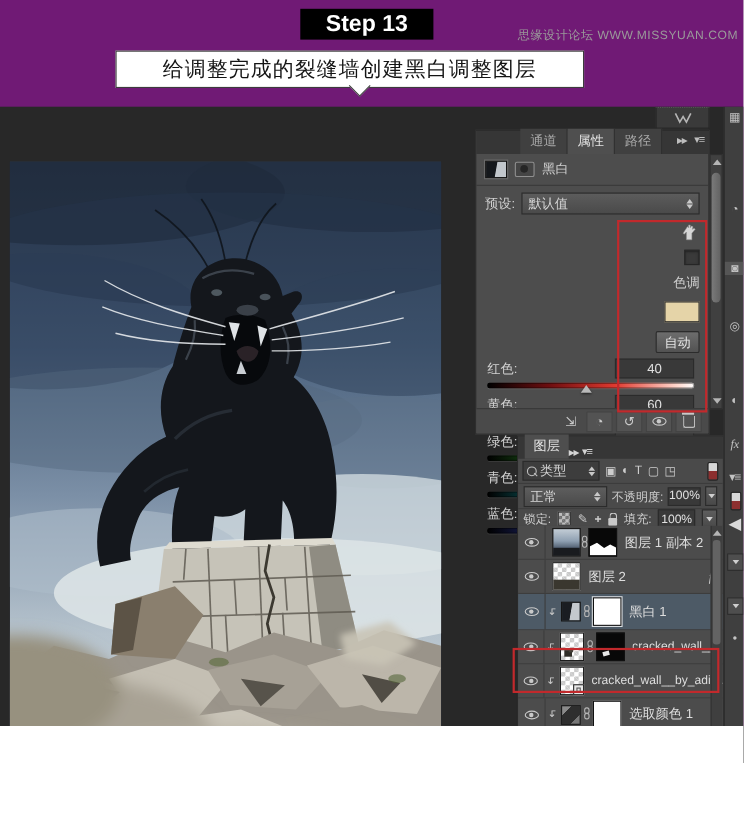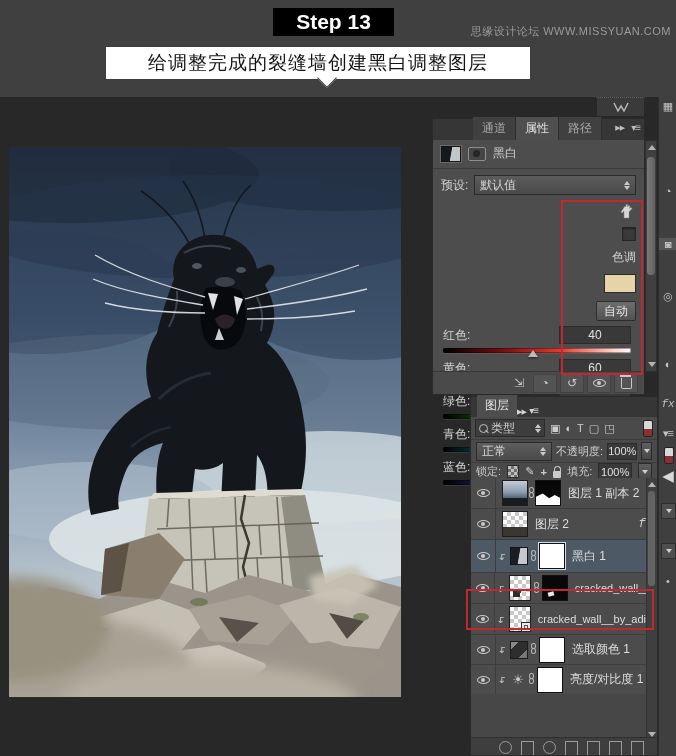--- a/index.html
+++ b/index.html
@@ -1,16 +1,16 @@
 <!DOCTYPE html>
 <html><head>
 <meta charset="utf-8">
 <style>
   html,body{margin:0;padding:0;background:#ffffff;}
-  #app{position:relative;width:676px;height:756px;background:#404040;overflow:hidden;
+  #app{position:relative;width:676px;height:660px;background:#701a75;overflow:hidden;
        font-family:"Liberation Sans","DejaVu Sans",sans-serif;}
   .abs{position:absolute;}
 
   
   .step-banner{left:273px;top:8px;width:121px;height:28px;background:#000;color:#fff;
     display:flex;align-items:center;justify-content:center;font-size:21px;font-weight:bold;}
   .watermark{right:5px;top:24px;color:#9a9a9a;font-size:11px;letter-spacing:.5px;}
   .callout{left:105px;top:46px;width:424px;height:32px;border:1px solid #3c3c3c;background:#fff;
     display:flex;align-items:center;justify-content:center;font-size:19px;color:#141414;letter-spacing:1px;}
   .callout-arrow{left:320px;top:71px;width:13px;height:13px;background:#fff;
@@ -124,21 +124,21 @@
   .lrow.sel{background:#4d5a66;}
   .eyecol{width:24px;display:flex;justify-content:center;align-items:center;align-self:stretch;border-right:1px solid #3d3d3d;}
   .cliparr{width:12px;text-align:center;color:#c9c9c9;font-size:10px;display:inline-block;transform:scaleX(-1);margin:0 1px;}
   .thumb{width:26px;height:26px;border:1px solid #1d1d1d;box-sizing:border-box;position:relative;flex:none;}
   .thumb.small{width:22px;}
   .checker{background-color:#fff;
     background-image:linear-gradient(45deg,#c9c9c9 25%,transparent 25%,transparent 75%,#c9c9c9 75%),
                      linear-gradient(45deg,#c9c9c9 25%,transparent 25%,transparent 75%,#c9c9c9 75%);
     background-size:8px 8px;background-position:0 0,4px 4px;}
   .lname{margin-left:7px;white-space:nowrap;overflow:hidden;color:#dedede;}
-  .fx-tag{margin-left:auto;margin-right:4px;color:#cfcfcf;font-style:italic;font-family:Liberation Mono, monospace;font-size:12px;}
+  .fx-tag{margin-left:auto;margin-right:4px;color:#cfcfcf;font-style:italic;font-family:Liberation Serif, serif;font-size:12px;}
   .mask-bw16{width:16px;height:16px;border:1px solid #151515;background:linear-gradient(100deg,#1a1d22 48%,#c4c9ce 52%);flex:none;}
   .adj16{width:16px;height:16px;border:1px solid #1c1c1c;flex:none;position:relative;background:#333;}
   .maskthumb{width:26px;height:26px;border:1px solid #101010;box-sizing:border-box;flex:none;position:relative;}
   .maskthumb.white{background:#fff;}
   .maskthumb.black{background:#080808;}
   .maskthumb.selmask{box-shadow:0 0 0 1px #d9dde0;}
   .sky-thumb{background:linear-gradient(#c3cdd6 0%,#8fa0b2 45%,#4a586a 75%,#23252a 100%);}
   .sky-thumb::after{content:"";position:absolute;left:0;right:0;bottom:0;height:7px;background:#191b1f;}
   .rock-thumb::after{content:"";position:absolute;left:0;right:0;bottom:0;height:9px;background:#3a372f;}
   .mt-mountain{position:absolute;left:0;right:0;bottom:0;top:0;background:#fff;

